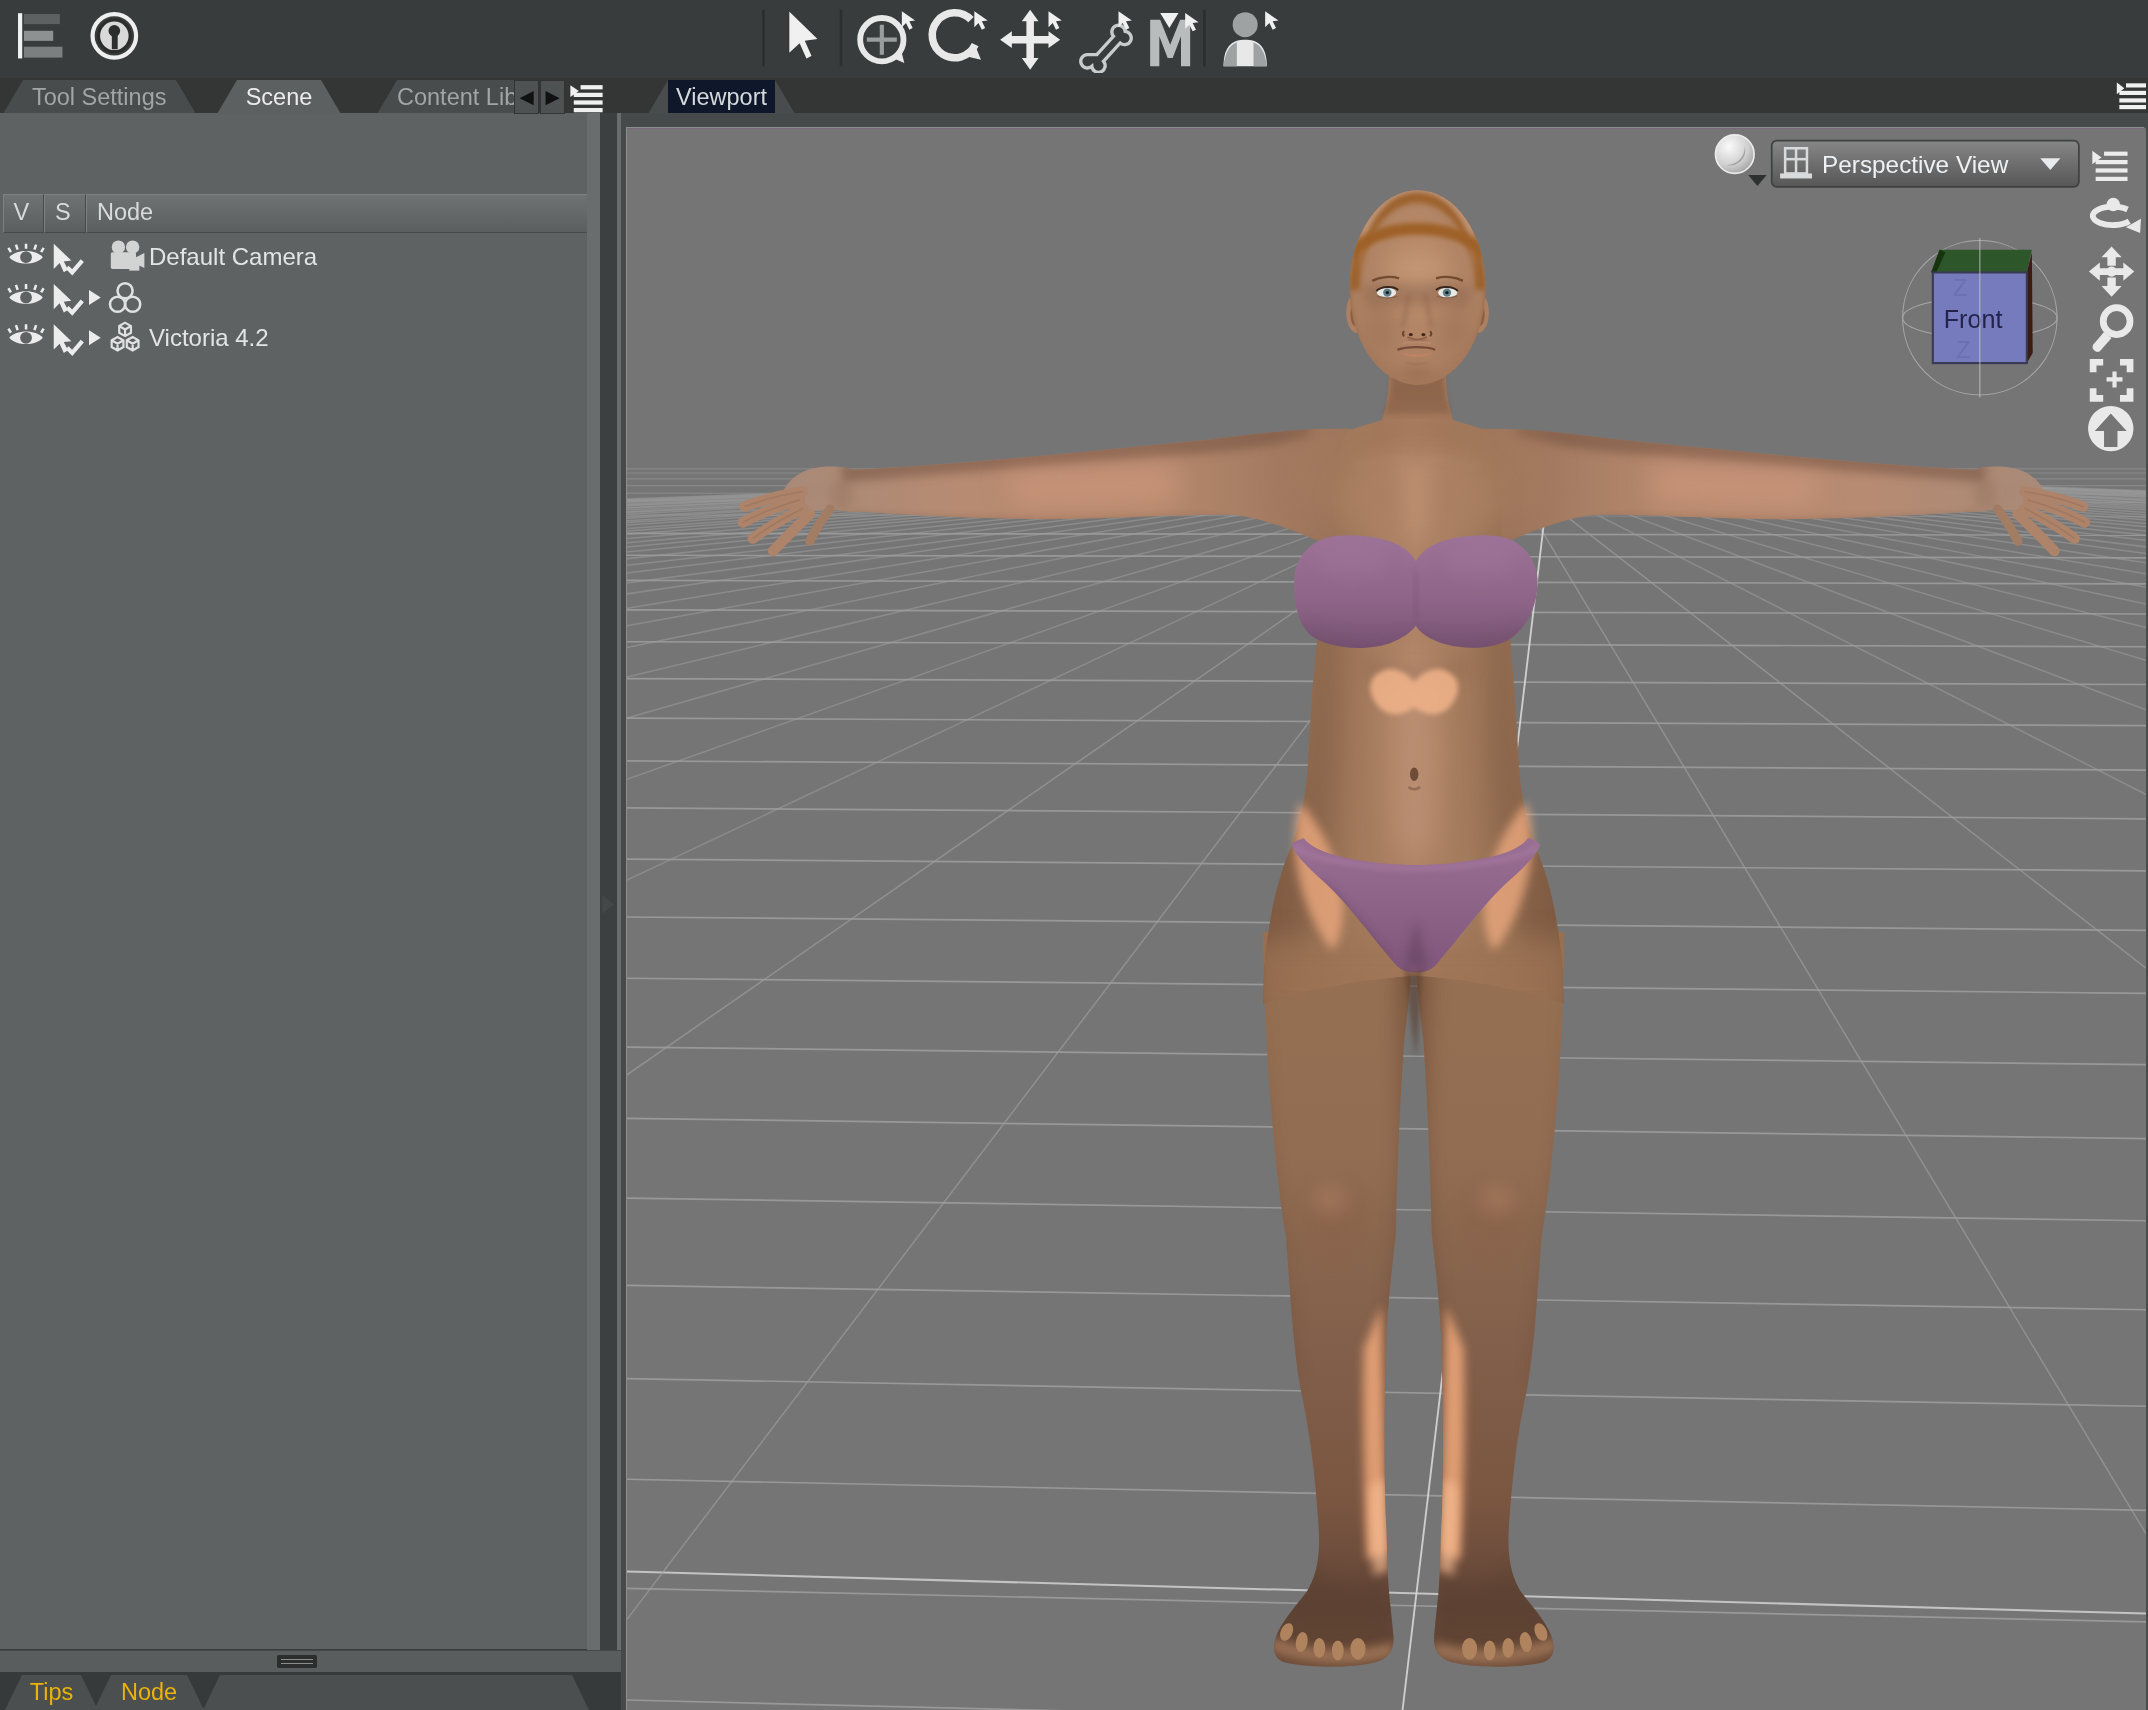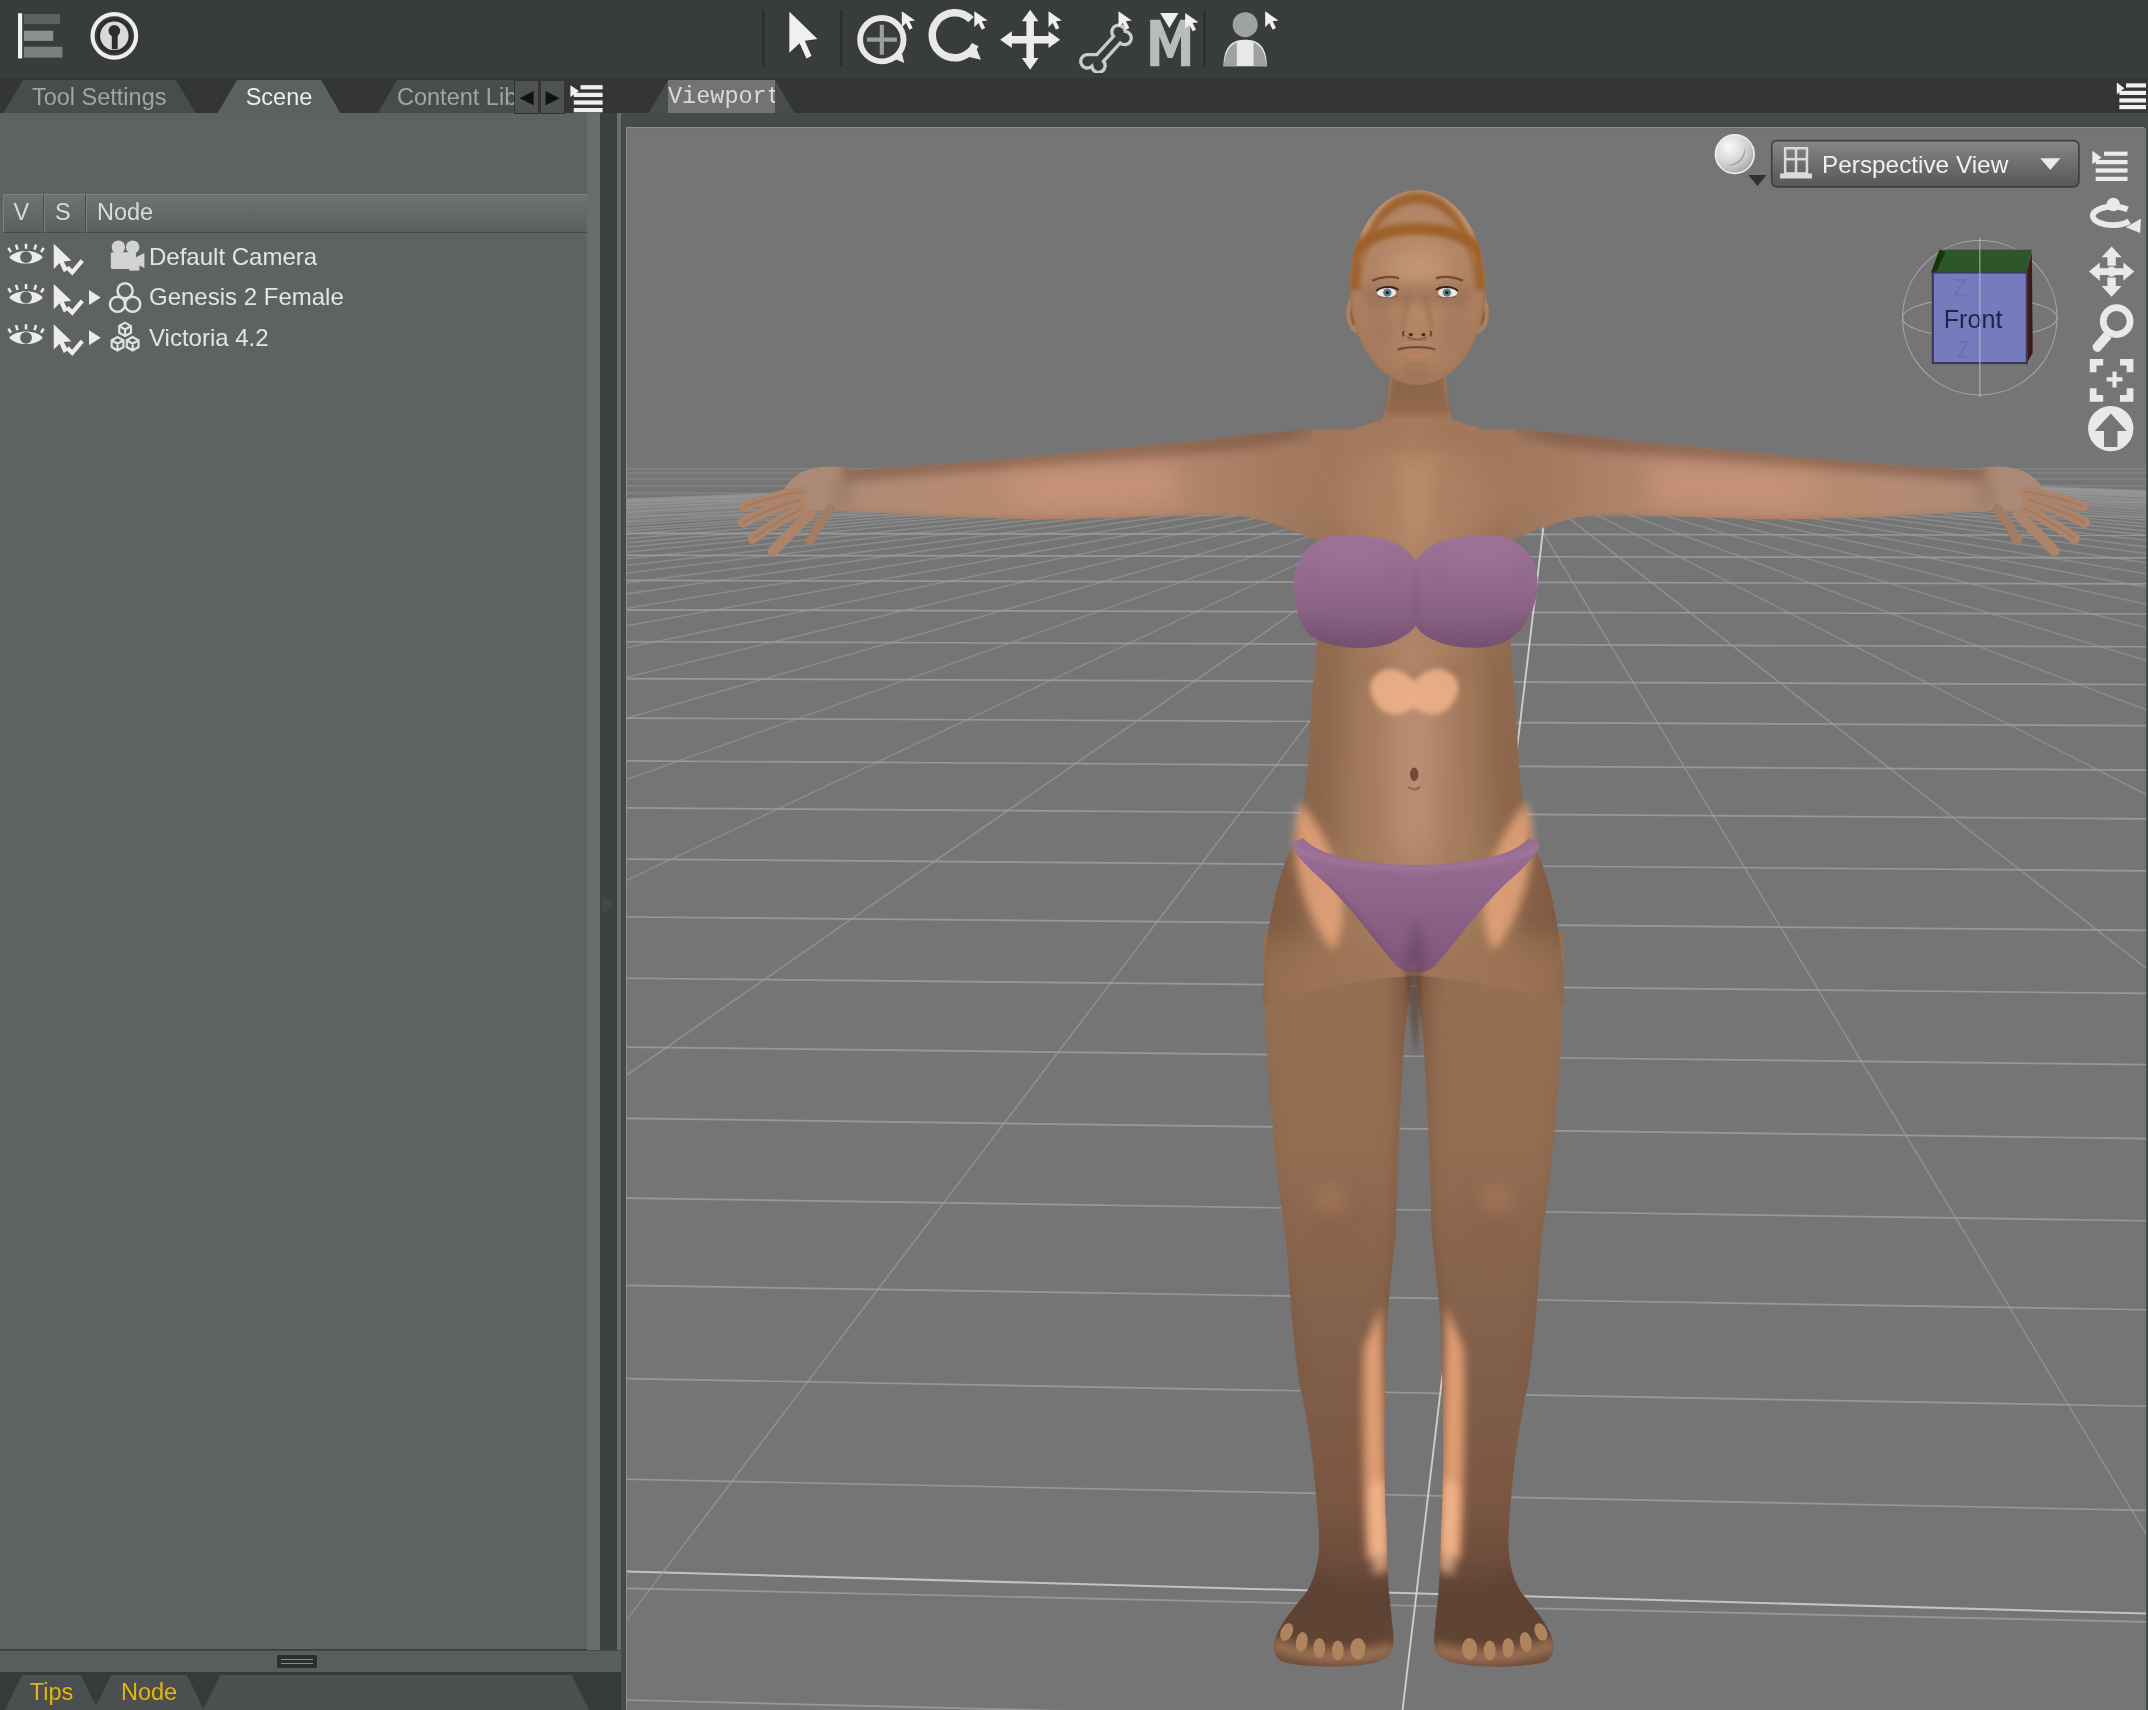--- a/index.html
+++ b/index.html
@@ -118,41 +118,38 @@
     <div class="tab" style="left:397px;width:117px;white-space:nowrap;">Content Lib</div>
     <div style="position:absolute;left:514px;top:1.7px;width:25px;height:34px;background:#4e5252;border:0.8px solid #333;color:#111;text-align:center;font-size:18.5px;line-height:32px;z-index:4;">◀</div>
     <div style="position:absolute;left:540px;top:1.7px;width:25px;height:34px;background:#4e5252;border:0.8px solid #333;color:#111;text-align:center;font-size:18.5px;line-height:32px;z-index:4;">▶</div>
     <svg class="icon" style="left:567px;top:1.7px;z-index:4" width="39" height="34" viewBox="0 0 46 40">
       <path d="M4 6 l10 7 l-10 7 Z" fill="#f0f0f0"></path>
       <rect x="16" y="6" width="26" height="5" fill="#f0f0f0"></rect>
       <rect x="8" y="15" width="34" height="5" fill="#f0f0f0"></rect>
       <rect x="8" y="24" width="34" height="5" fill="#f0f0f0"></rect>
       <rect x="8" y="33" width="34" height="5" fill="#f0f0f0"></rect>
     </svg>
-    <div class="tab" style="left:668px;width:107px;background:#737373;color:#d6dadd;font-family:Liberation Mono, monospace;">Viewport</div>
+    <div class="tab" style="left:668px;width:107px;background:#0f172a;color:#d6dadd;">Viewport</div>
 
     <svg class="icon" style="left:2115px;top:1.7px" width="32" height="30" viewBox="0 0 38 36">
       <path d="M2 3 l9 7 l-9 7 Z" fill="#f0f0f0"></path>
       <rect x="13" y="4" width="24" height="5" fill="#f0f0f0"></rect>
       <rect x="5" y="13" width="32" height="5" fill="#f0f0f0"></rect>
       <rect x="5" y="22" width="32" height="5" fill="#f0f0f0"></rect>
       <rect x="5" y="30" width="32" height="5" fill="#f0f0f0"></rect>
     </svg>
   </div>
 
   <div class="abs" id="lpanel">
     <div class="hcell" style="left:2.5px;width:41px;">V</div>
     <div class="hcell" style="left:44px;width:42px;">S</div>
     <div class="hcell" style="left:86px;width:521px;">Node</div>
 
     <div class="trow" style="top:124px;">
         <span style="position:absolute;left:149px">Default Camera</span>
-      </div>
-    <div class="trow" style="top:164px;">
-        <span style="position:absolute;left:149px">Genesis 2 Female</span>
       </div>
     <div class="trow" style="top:205px;">
         <span style="position:absolute;left:149px">Victoria 4.2</span>
       </div>
     <svg class="icon" style="left:0;top:124px" width="607" height="126" viewBox="0 0 723 150" id="rowicons">
         <g transform="translate(9,12)">
 <path d="M2 12 C10 2 34 2 42 12 C34 22 10 22 2 12 Z" fill="#ececec"></path>
 <circle cx="22" cy="12" r="7" fill="#5f6262"></circle>
 <path d="M4 6 l-3 -5 M12 3 l-2 -6 M22 2 l0 -6 M32 3 l2 -6 M40 6 l3 -5" stroke="#ececec" stroke-width="3"></path>
 </g>

